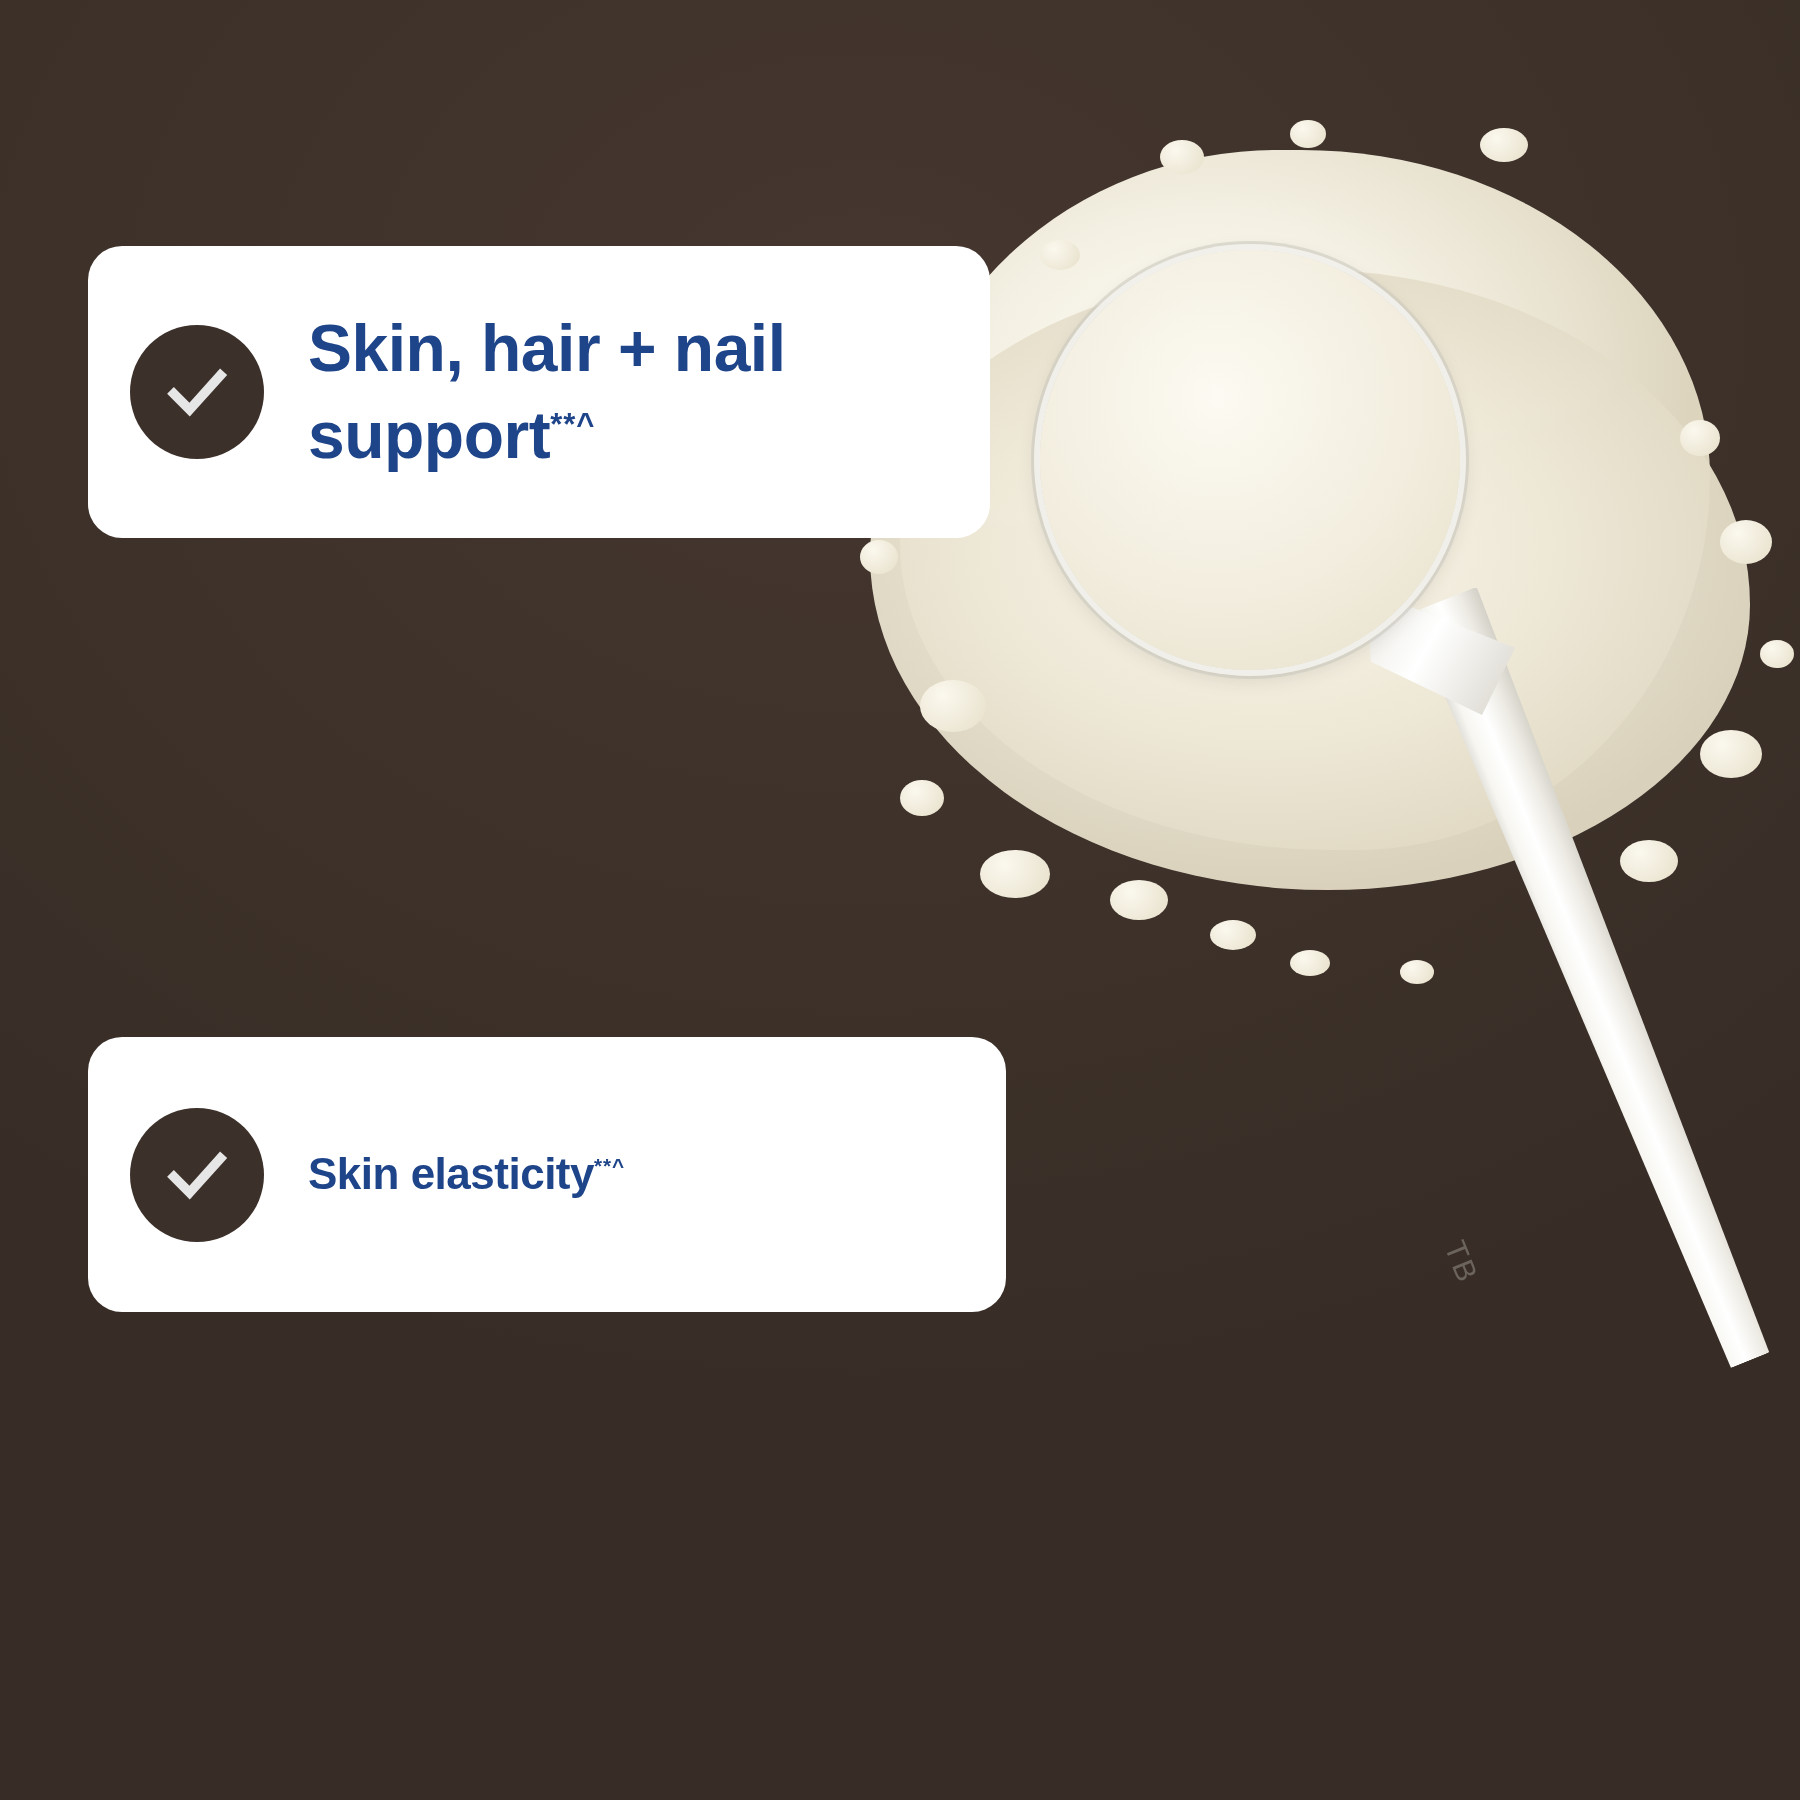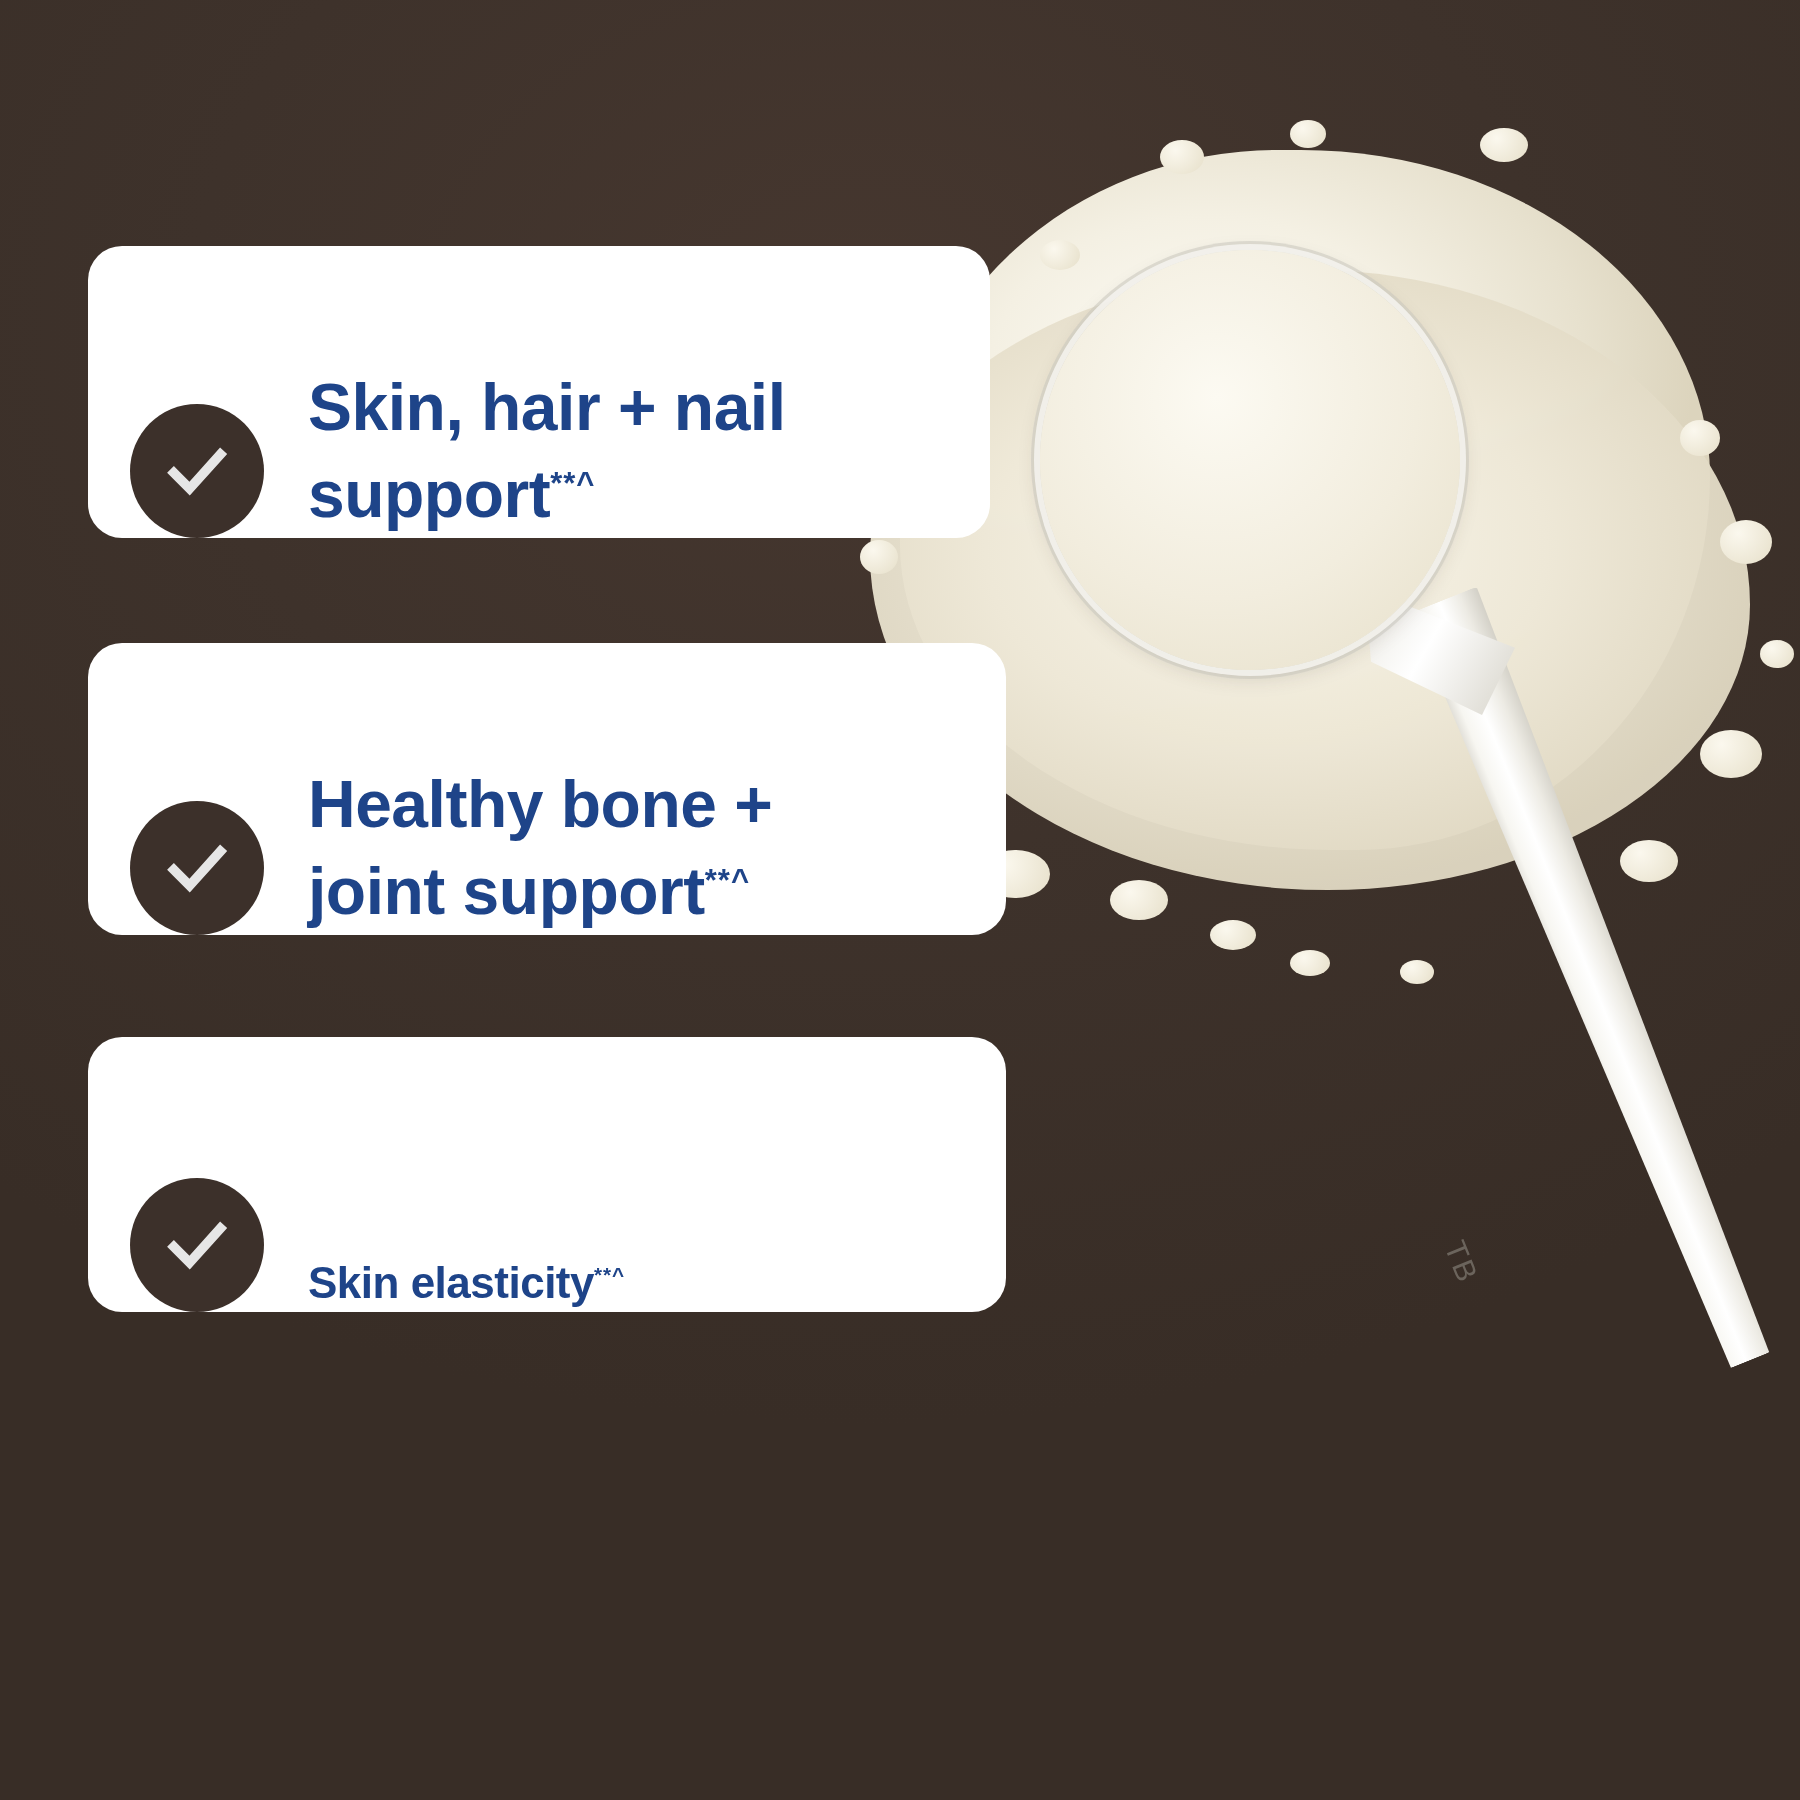--- a/index.html
+++ b/index.html
@@ -83,21 +83,21 @@
   
   #cards {
     position:absolute;
     left:0; top:0; width:1800px; height:1800px;
   }
   .card {
     position:absolute;
     background:#FFFFFF;
     border-radius:34px;
     display:flex;
-    align-items:flex-end;
+    align-items:center;
     padding-left:42px;
   }
   .card-1 { left:88px; top:246px;  width:902px; height:292px; }
   .card-2 { left:88px; top:643px;  width:918px; height:292px; }
   .card-3 { left:88px; top:1037px; width:918px; height:275px; }
   .check-badge {
     flex:0 0 auto;
     width:134px; height:134px;
     border-radius:50%;
     background:#3C302A;
@@ -165,31 +165,20 @@
         <svg viewBox="0 0 24 24" aria-hidden="true">
           <path d="M4.5 12.6 L9.6 17.7 L19.6 6.6" fill="none" stroke="#E6E6E6" stroke-width="3.1" stroke-linecap="square" stroke-linejoin="miter"></path>
         </svg>
       </div>
       <div class="card-text">
         <span>Skin, hair + nail</span><br>
         <span>support</span><sup class="mark">**^</sup>
       </div>
     </div>
 
-    <div class="card card-2">
-      <div class="check-badge">
-        <svg viewBox="0 0 24 24" aria-hidden="true">
-          <path d="M4.5 12.6 L9.6 17.7 L19.6 6.6" fill="none" stroke="#E6E6E6" stroke-width="3.1" stroke-linecap="square" stroke-linejoin="miter"></path>
-        </svg>
-      </div>
-      <div class="card-text">
-        <span>Healthy bone +</span><br>
-        <span>joint support</span><sup class="mark">**^</sup>
-      </div>
-    </div>
 
     <div class="card card-3">
       <div class="check-badge">
         <svg viewBox="0 0 24 24" aria-hidden="true">
           <path d="M4.5 12.6 L9.6 17.7 L19.6 6.6" fill="none" stroke="#E6E6E6" stroke-width="3.1" stroke-linecap="square" stroke-linejoin="miter"></path>
         </svg>
       </div>
       <div class="card-text">
         <span>Skin elasticity</span><sup class="mark">**^</sup>
       </div>

